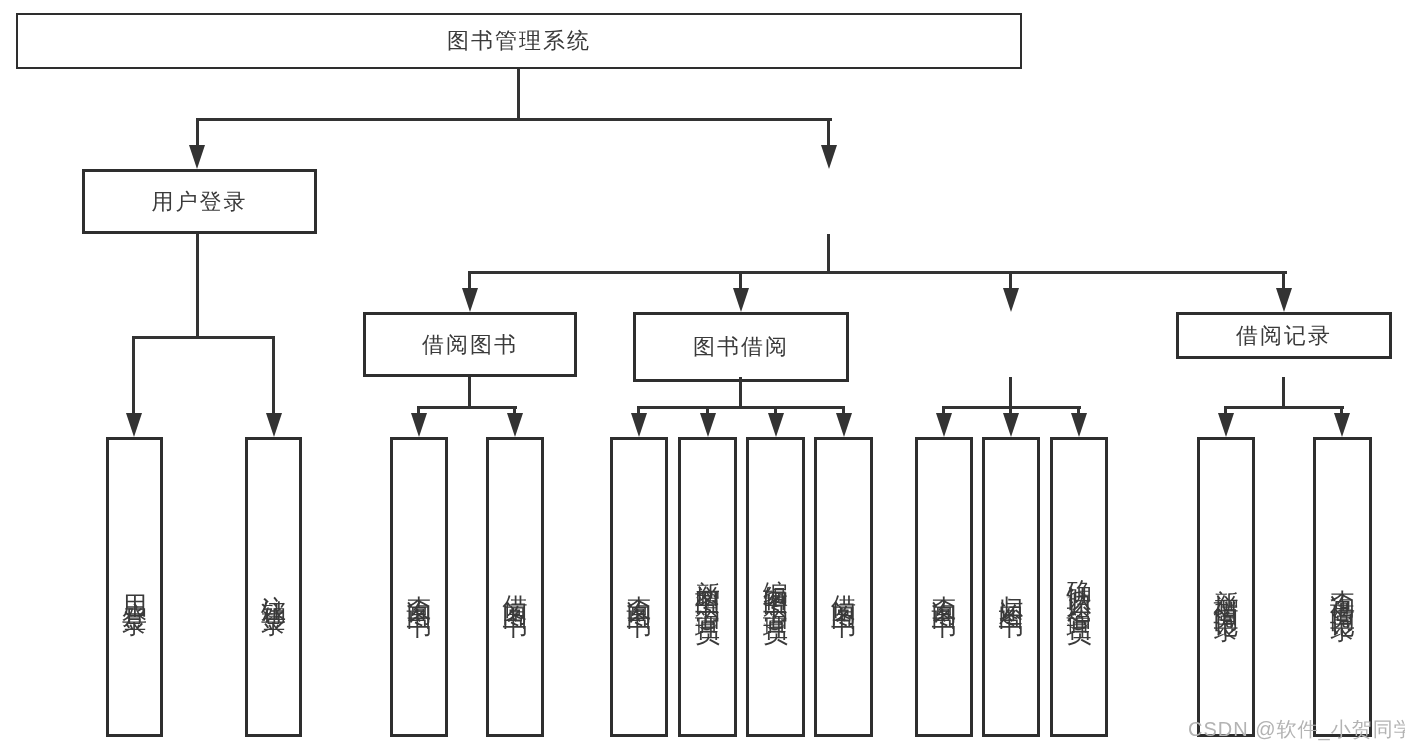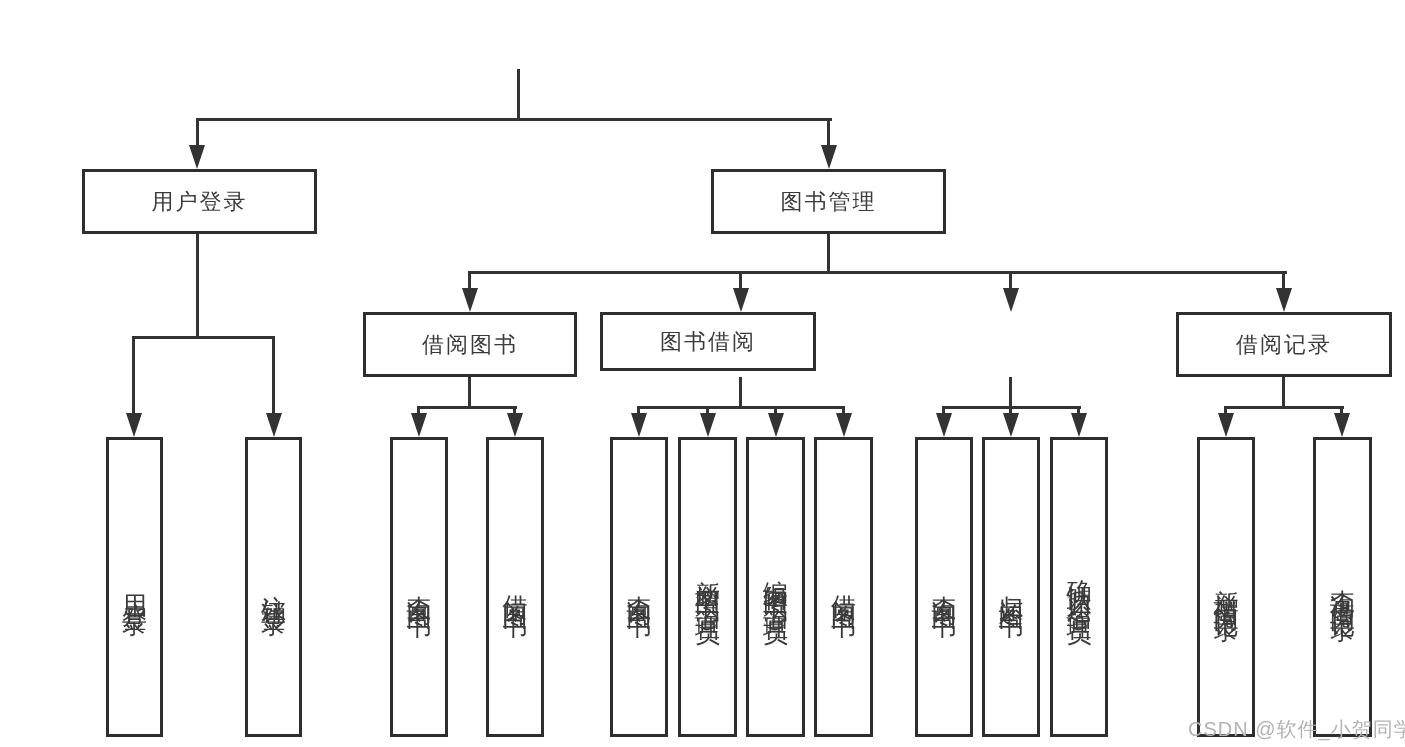--- a/index.html
+++ b/index.html
@@ -30,33 +30,33 @@
   .watermark {
     position:absolute; font-size:20px; color:#b3b3b3;
     letter-spacing:1px; white-space:nowrap; z-index:5;
   }
 </style>
 </head>
 <body>
 
 <div id="canvas">
 
+  <div class="box hbox box-l1" style="left:16px; top:13px; width:1006px; height:56px;">
+    <span>图书管理系统</span>
+  </div>
 
   <div class="vline" style="left:517px; top:69px; height:51px;"></div>
   <div class="hline" style="left:196px; top:118px; width:636px;"></div>
   <div class="vline" style="left:196px; top:118px; height:30px;"></div>
   <div class="arrow" style="left:189px; top:145px;"></div>
   <div class="vline" style="left:827px; top:118px; height:30px;"></div>
   <div class="arrow" style="left:821px; top:145px;"></div>
 
   <div class="box hbox" style="left:82px; top:169px; width:235px; height:65px;">
     <span>用户登录</span>
-  </div>
-  <div class="box hbox" style="left:711px; top:169px; width:235px; height:65px;">
-    <span>图书管理</span>
   </div>
 
   <div class="vline" style="left:196px; top:234px; height:105px;"></div>
   <div class="hline" style="left:132px; top:336px; width:143px;"></div>
   <div class="vline" style="left:132px; top:336px; height:80px;"></div>
   <div class="arrow" style="left:126px; top:413px;"></div>
   <div class="vline" style="left:272px; top:336px; height:80px;"></div>
   <div class="arrow" style="left:266px; top:413px;"></div>
 
   <div class="vline" style="left:827px; top:234px; height:40px;"></div>
@@ -66,24 +66,24 @@
   <div class="vline" style="left:739px; top:271px; height:20px;"></div>
   <div class="arrow" style="left:733px; top:288px;"></div>
   <div class="vline" style="left:1009px; top:271px; height:20px;"></div>
   <div class="arrow" style="left:1003px; top:288px;"></div>
   <div class="vline" style="left:1282px; top:271px; height:20px;"></div>
   <div class="arrow" style="left:1276px; top:288px;"></div>
 
   <div class="box hbox" style="left:363px; top:312px; width:214px; height:65px;">
     <span>借阅图书</span>
   </div>
-  <div class="box hbox" style="left:600px; top:312px; width:216px; height:59px;">
+  <div class="box hbox" style="left:633px; top:312px; width:216px; height:70px;">
     <span>图书借阅</span>
   </div>
-  <div class="box hbox" style="left:1176px; top:312px; width:216px; height:65px;font-family:Liberation Mono, monospace;">
+  <div class="box hbox" style="left:1176px; top:312px; width:216px; height:47px;font-family:Liberation Mono, monospace;">
     <span>借阅记录</span>
   </div>
 
   <div class="vline" style="left:468px; top:377px; height:32px;"></div>
   <div class="hline" style="left:417px; top:406px; width:100px;"></div>
   <div class="vline" style="left:417px; top:406px; height:12px;"></div>
   <div class="arrow" style="left:411px; top:413px;"></div>
   <div class="vline" style="left:513px; top:406px; height:12px;"></div>
   <div class="arrow" style="left:507px; top:413px;"></div>
 

